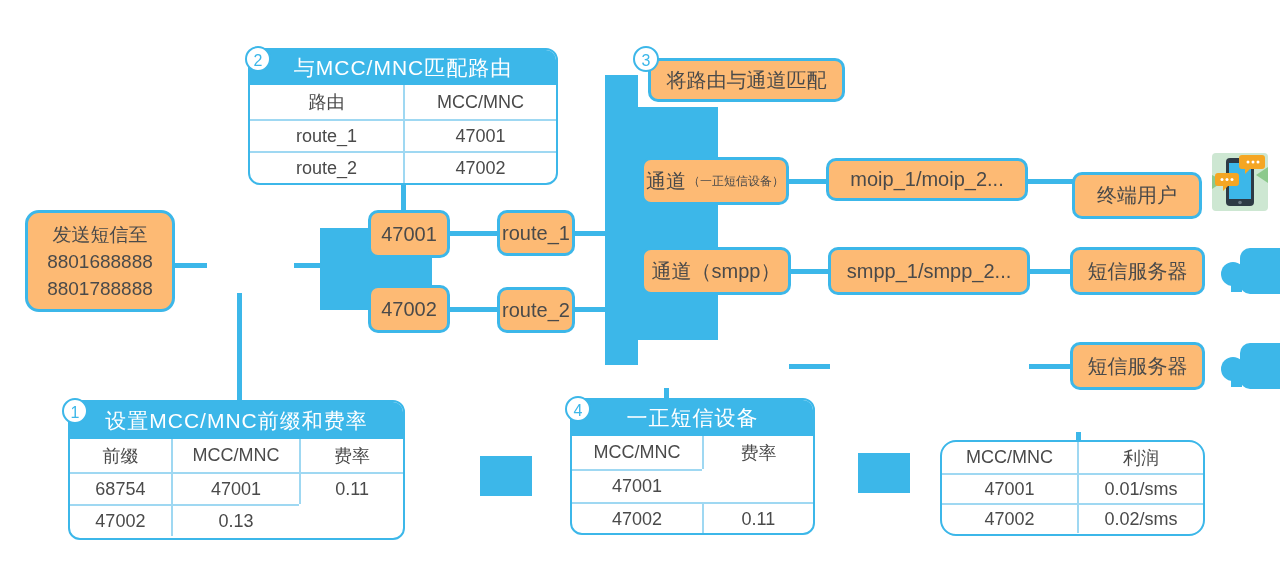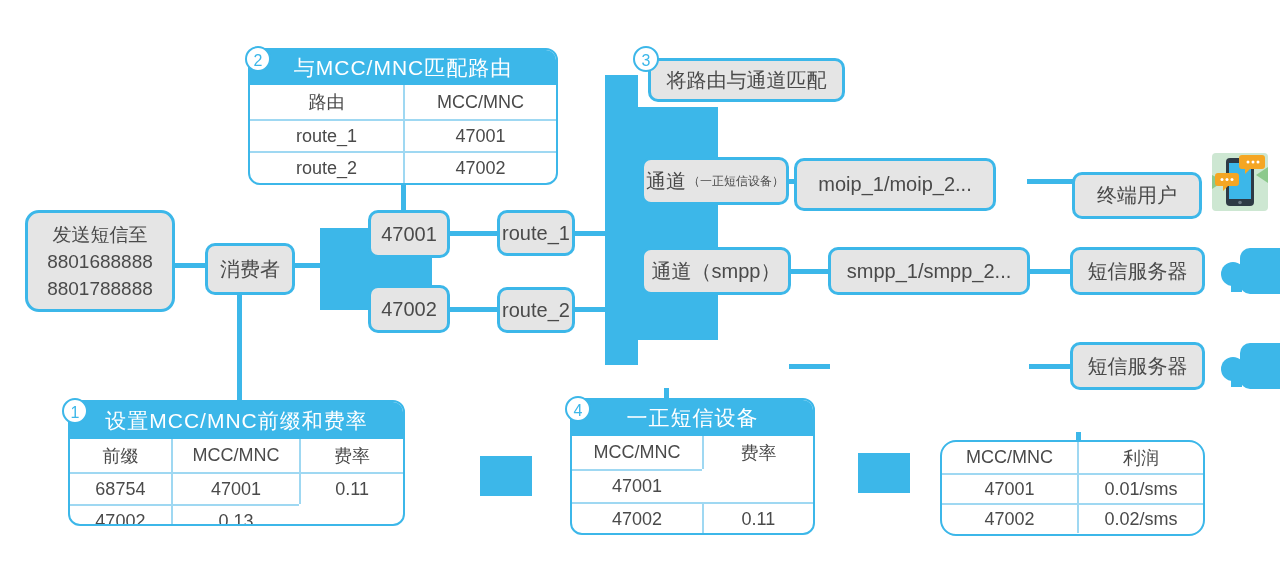--- a/index.html
+++ b/index.html
@@ -7,21 +7,21 @@
     --grid:#9fd8f2;
     --text:#4a4a4a;
     --orange:#f5a623;
   }
   html,body{margin:0;padding:0;background:#fff;}
   .canvas{position:relative;width:1280px;height:577px;background:#fff;overflow:hidden;
           font-family:"Liberation Sans","DejaVu Sans",sans-serif;}
   .blk{position:absolute;background:var(--primary);z-index:0;}
   .hl{position:absolute;background:var(--primary);height:5px;z-index:1;}
   .vl{position:absolute;background:var(--primary);width:5px;z-index:1;}
-  .node{position:absolute;background:#e5e5e5;border:3px solid var(--primary);border-radius:10px;
+  .node{position:absolute;background:#fdba74;border:3px solid var(--primary);border-radius:10px;
         display:flex;align-items:center;justify-content:center;z-index:2;
         font-size:20px;color:var(--text);text-align:center;box-sizing:border-box;}
   .node .sub{font-size:12px;margin-left:2px;}
   .multiline{flex-direction:column;line-height:27px;font-size:19px;border-radius:14px;}
   .tbl{position:absolute;background:#fff;border:2.5px solid var(--primary);border-radius:12px;
        overflow:hidden;z-index:2;box-sizing:border-box;}
   .tbl-title{background:var(--primary);color:#fff;font-size:21px;letter-spacing:1px;
              display:flex;align-items:center;justify-content:center;}
   .trow{display:grid;}
   .cell{display:flex;align-items:center;justify-content:center;font-size:18px;color:var(--text);
@@ -59,35 +59,34 @@
   <div class="hl" style="left:1029px;top:364px;width:43px"></div>
   <div class="vl" style="left:237px;top:293px;height:108px"></div>
   <div class="vl" style="left:664px;top:388px;height:11px"></div>
   <div class="vl" style="left:1076px;top:432px;height:9px"></div>
 
   <div class="node multiline" style="left:25px;top:210px;width:150px;height:102px">
     <span>发送短信至</span>
     <span>8801688888</span>
     <span>8801788888</span>
   </div>
-  <div class="node" style="left:205px;top:243px;width:90px;height:52px">消费者</div>
   <div class="node" style="left:368px;top:210px;width:82px;height:48px">47001</div>
   <div class="node" style="left:368px;top:285px;width:82px;height:48px">47002</div>
   <div class="node" style="left:497px;top:210px;width:78px;height:46px">route_1</div>
   <div class="node" style="left:497px;top:287px;width:78px;height:46px">route_2</div>
 
   <div class="node" style="left:648px;top:58px;width:197px;height:44px">将路由与通道匹配</div>
 
   <div class="node" style="left:641px;top:157px;width:148px;height:48px">
     <span>通道</span>
     <span class="sub">（一正短信设备）</span>
   </div>
   <div class="node" style="left:641px;top:247px;width:150px;height:48px">通道（smpp）</div>
 
-  <div class="node" style="left:794px;top:158px;width:202px;height:53px">moip_1/moip_2...</div>
+  <div class="node" style="left:826px;top:158px;width:202px;height:43px">moip_1/moip_2...</div>
   <div class="node" style="left:1072px;top:172px;width:130px;height:47px">终端用户</div>
   <div class="node" style="left:828px;top:247px;width:202px;height:48px">smpp_1/smpp_2...</div>
   <div class="node" style="left:1070px;top:247px;width:135px;height:48px">短信服务器</div>
   <div class="node" style="left:1070px;top:342px;width:135px;height:48px">短信服务器</div>
 
   <div class="tbl" style="left:248px;top:48px;width:310px;height:137px">
     <div class="tbl-title" style="height:35px">与MCC/MNC匹配路由</div>
     <div class="trow head" style="grid-template-columns:155fr 155fr;height:34px">
       <div class="cell">路由</div>
       <div class="cell">MCC/MNC</div>
@@ -95,21 +94,21 @@
     <div class="trow data" style="grid-template-columns:155fr 155fr;height:32px">
       <div class="cell">route_1</div>
       <div class="cell">47001</div>
     </div>
     <div class="trow data" style="grid-template-columns:155fr 155fr;height:32px">
       <div class="cell">route_2</div>
       <div class="cell">47002</div>
     </div>
   </div>
 
-  <div class="tbl" style="left:68px;top:400px;width:337px;height:126px">
+  <div class="tbl" style="left:68px;top:400px;width:337px;height:140px">
     <div class="tbl-title" style="height:37px">设置MCC/MNC前缀和费率</div>
     <div class="trow head" style="grid-template-columns:102fr 130fr 105fr;height:33px">
       <div class="cell">前缀</div>
       <div class="cell">MCC/MNC</div>
       <div class="cell">费率</div>
     </div>
     <div class="trow data" style="grid-template-columns:102fr 130fr 105fr;height:32px">
       <div class="cell">68754</div>
       <div class="cell">47001</div>
       <div class="cell">0.11</div>

